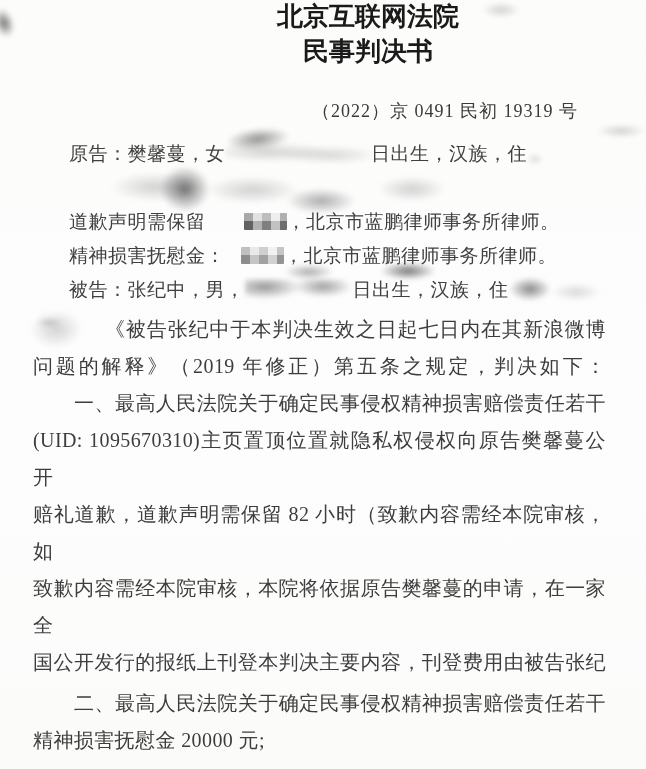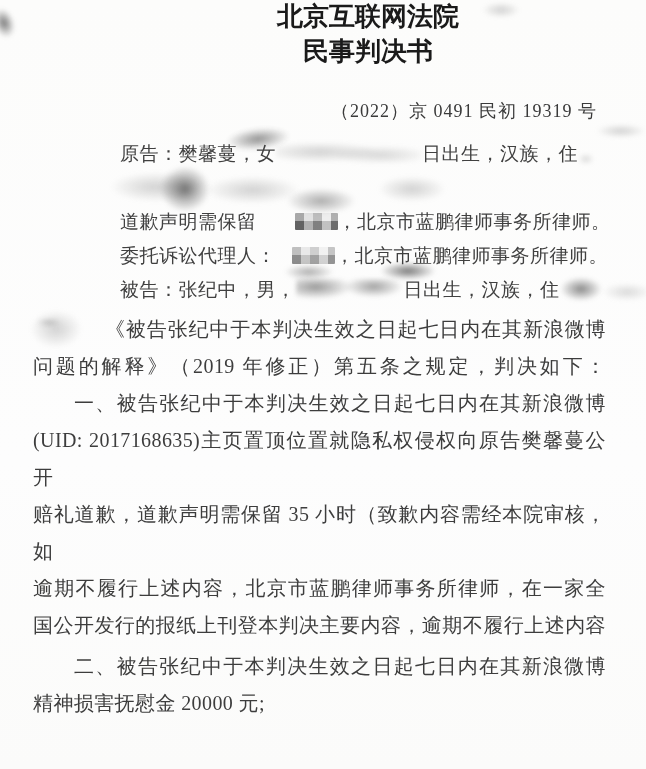--- a/index.html
+++ b/index.html
@@ -14,25 +14,25 @@
   }
 
   
   .titles { padding-left:90px; text-align:center; }
   .doc-title { font-size:26px; line-height:30px; font-weight:700; color:#1a1a1a;
                letter-spacing:0px; }
   .t1 { margin-top:2px; }
   .t2 { margin-top:5px; }
 
   
-  .case-no { margin-top:32px; padding-right:49px; text-align:right;
+  .case-no { margin-top:32px; padding-right:68px; text-align:right;
              font-size:18px; line-height:24px; color:#3a3a3a; letter-spacing:1px; }
 
   
-  .party { margin-top:14px; padding-left:120px; font-size:19px; letter-spacing:0.5px; }
+  .party { margin-top:14px; padding-left:69px; font-size:19px; letter-spacing:0.5px; }
   .party-line { line-height:34px; height:34px; white-space:nowrap; color:#404040; }
   .blank-line { height:34px; }
 
   
   .body-txt { margin-top:4px; padding:0 40px 0 33px; font-size:20px;
               line-height:37px; letter-spacing:0.4px; color:#3d3d3d; }
   .bl { }
   .jl { text-align:justify; text-align-last:justify; }
   .ind2 { text-indent:41px; }
   .indR { text-indent:72px; }
@@ -79,36 +79,36 @@
 
   <div class="party">
     <div class="party-line">
       <span>原告：樊馨蔓，女</span><span class="redact-gap" style="width:146px;"></span><span>日出生，汉族，住</span><span class="inline-blob light" style="width:16px;height:12px;"></span>
     </div>
     <div class="party-line blank-line"></div>
     <div class="party-line">
       <span>道歉声明需保留</span><span class="sp" style="width:38px;"></span><span class="mosaic"></span><span>，北京市蓝鹏律师事务所律师。</span>
     </div>
     <div class="party-line">
-      <span>委托诉讼代理人：</span><span class="sp" style="width:16px;"></span><span class="mosaic m2"></span><span>，北京市蓝鹏律师事务所律师。</span>
+      <span>精神损害抚慰金：</span><span class="sp" style="width:16px;"></span><span class="mosaic m2"></span><span>，北京市蓝鹏律师事务所律师。</span>
     </div>
     <div class="party-line">
       <span>被告：张纪中，男，</span><span class="redact-gap def" style="width:108px;"></span><span>日出生，汉族，住</span><span class="inline-blob" style="width:42px;height:24px;"></span><span class="inline-blob light" style="width:50px;height:18px;"></span>
     </div>
   </div>
 
   <div class="body-txt">
     <div class="bl jl indR">《被告张纪中于本判决生效之日起七日内在其新浪微博</div>
     <div class="bl jl">问题的解释》（2019 年修正）第五条之规定，判决如下：</div>
-    <div class="bl jl ind2">一、被告张纪中于本判决生效之日起七日内在其新浪微博</div>
-    <div class="bl jl">(UID: 2017168635)主页置顶位置就隐私权侵权向原告樊馨蔓公开</div>
-    <div class="bl jl">赔礼道歉，道歉声明需保留 35 小时（致歉内容需经本院审核，如</div>
-    <div class="bl jl">逾期不履行上述内容，北京市蓝鹏律师事务所律师，在一家全</div>
-    <div class="bl jl">国公开发行的报纸上刊登本判决主要内容，逾期不履行上述内容</div>
-    <div class="bl jl ind2 pgap">二、被告张纪中于本判决生效之日起七日内在其新浪微博</div>
+    <div class="bl jl ind2">一、最高人民法院关于确定民事侵权精神损害赔偿责任若干</div>
+    <div class="bl jl">(UID: 1095670310)主页置顶位置就隐私权侵权向原告樊馨蔓公开</div>
+    <div class="bl jl">赔礼道歉，道歉声明需保留 82 小时（致歉内容需经本院审核，如</div>
+    <div class="bl jl">致歉内容需经本院审核，本院将依据原告樊馨蔓的申请，在一家全</div>
+    <div class="bl jl">国公开发行的报纸上刊登本判决主要内容，刊登费用由被告张纪</div>
+    <div class="bl jl ind2 pgap">二、最高人民法院关于确定民事侵权精神损害赔偿责任若干</div>
     <div class="bl">精神损害抚慰金 20000 元;</div>
 
   </div>
 
   <div>
     <div class="sm sm-dark" style="left:-6px;  top:8px;   width:20px; height:30px; transform:rotate(-20deg);"></div>
     <div class="sm sm-light" style="left:482px; top:2px;   width:38px; height:16px;"></div>
     <div class="sm sm-dark" style="left:226px; top:128px; width:64px; height:22px; opacity:.8; transform:rotate(-6deg);"></div>
     <div class="sm sm-light" style="left:596px; top:124px; width:50px; height:14px;"></div>
 

